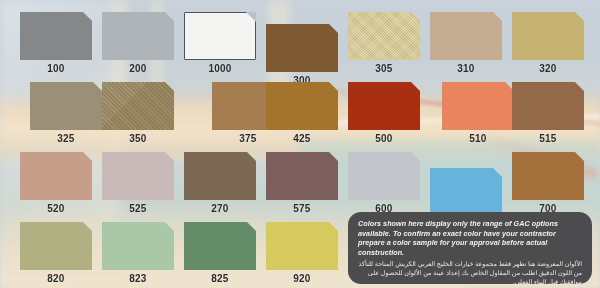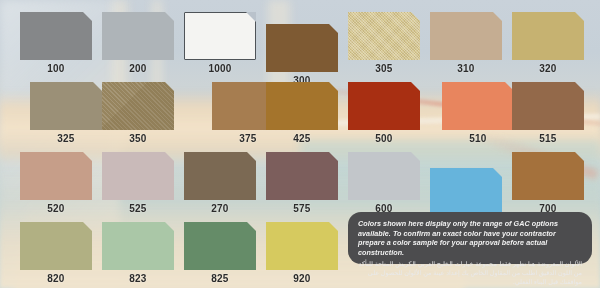--- a/index.html
+++ b/index.html
@@ -196,21 +196,21 @@
     letter-spacing: 0.2px;
     text-shadow: 0 0 2px rgba(255,255,255,0.55);
   }
 
   
   .disclaimer {
     position: absolute;
     left: 348px;
     top: 212px;
     width: 244px;
-    height: 52px;
+    height: 72px;
     box-sizing: border-box;
     background: #4c4c4e;
     border-radius: 13px;
     padding: 7px 10px 6px 10px;
     color: #ffffff;
   }
   .disclaimer-en {
     font-size: 7.2px;
     line-height: 9.6px;
     font-style: italic;

